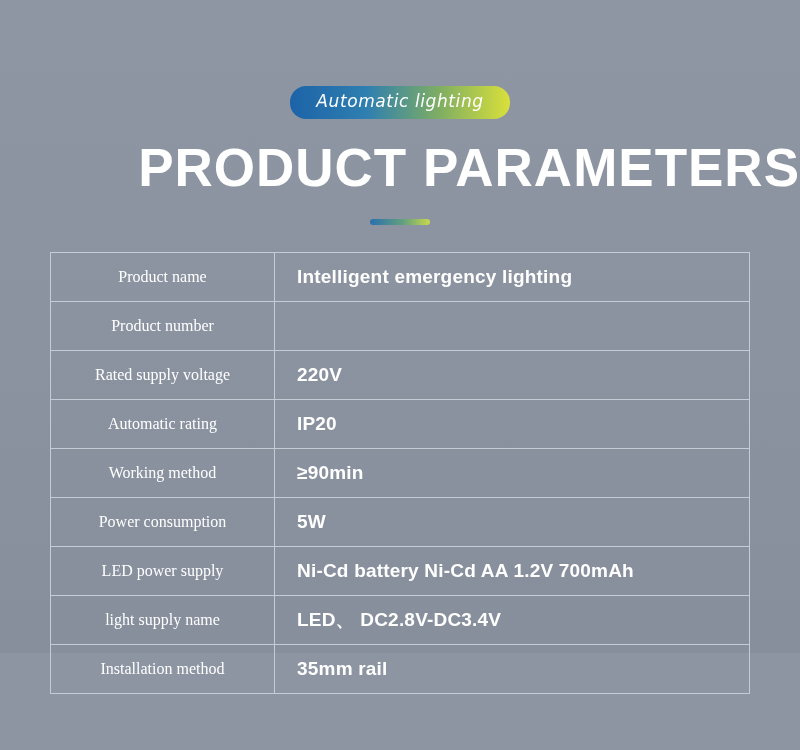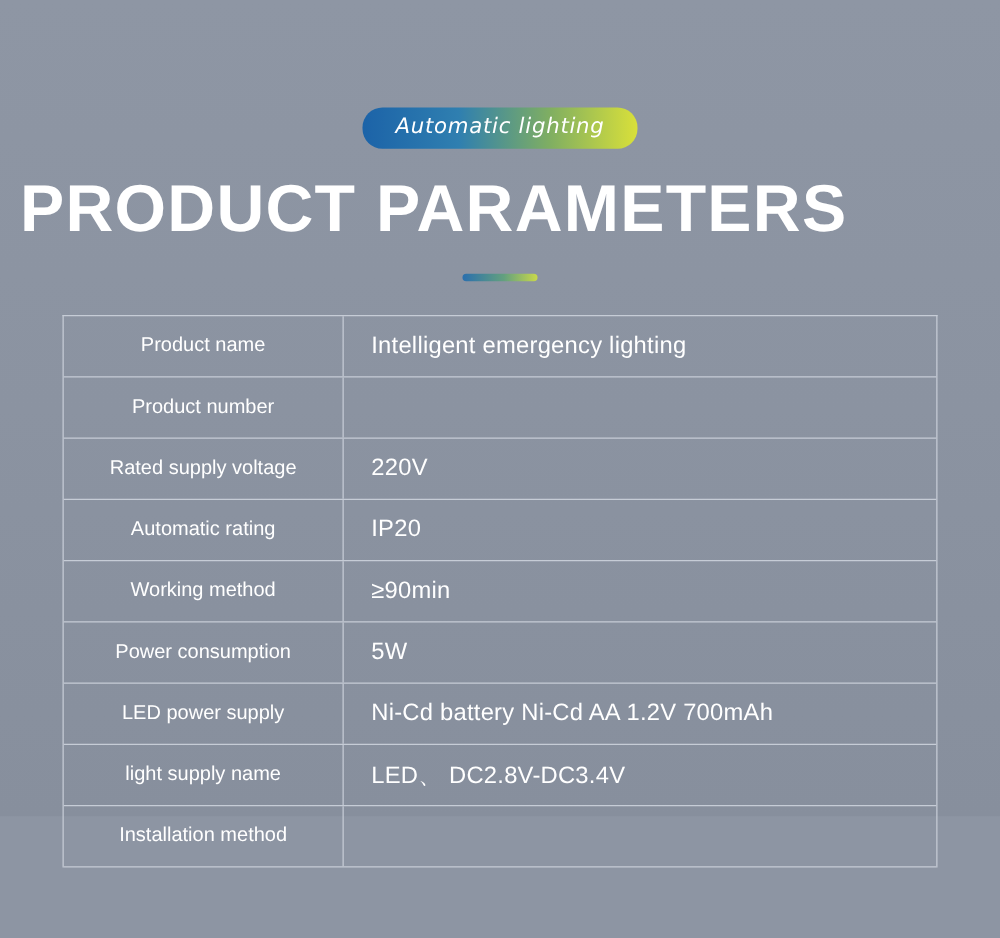--- a/index.html
+++ b/index.html
@@ -36,28 +36,27 @@
     font-size: 17px;
     font-style: italic;
     font-family: "DejaVu Sans", sans-serif;
     letter-spacing: 0.6px;
     line-height: 1;
   }
 
   
   .title {
     margin-top: 20px;
-    text-align: left;
+    text-align: right;
     color: #ffffff;
     font-size: 53px;
     font-weight: bold;
     letter-spacing: 1px;
     font-family: "Liberation Sans", sans-serif;
     line-height: 1.1;
-    padding-left: 16px;
   }
 
   
   .divider-wrap {
     display: flex;
     justify-content: center;
     margin-top: 22px;
   }
   .divider {
     width: 60px;
@@ -86,31 +85,31 @@
     width: 224px;
     min-width: 224px;
     border-right: 1px solid #c6ccd6;
     box-sizing: border-box;
     display: flex;
     align-items: center;
     justify-content: center;
     color: #ffffff;
     font-size: 16px;
     font-weight: normal;
-    font-family: Liberation Sans, sans-serif;
+    font-family: Liberation Serif, serif;
   }
   .cell-value {
     flex: 1;
     box-sizing: border-box;
     display: flex;
     align-items: center;
     padding-left: 22px;
     color: #ffffff;
     font-size: 19px;
-    font-weight: normal;
+    font-weight: bold;
     font-family: "Liberation Sans", sans-serif;
     letter-spacing: 0.2px;
   }
 </style>
 </head>
 <body>
 
 <div class="page">
 
   <div class="badge-wrap">
@@ -159,16 +158,17 @@
       <div class="cell-value">Ni-Cd battery Ni-Cd AA 1.2V 700mAh</div>
     </div>
 
     <div class="row">
       <div class="cell-label">light supply name</div>
       <div class="cell-value">LED、 DC2.8V-DC3.4V</div>
     </div>
 
     <div class="row">
       <div class="cell-label">Installation method</div>
+      <div class="cell-value">35mm rail</div>
     </div>
 
   </div>
 </div>
 
 </body></html>

